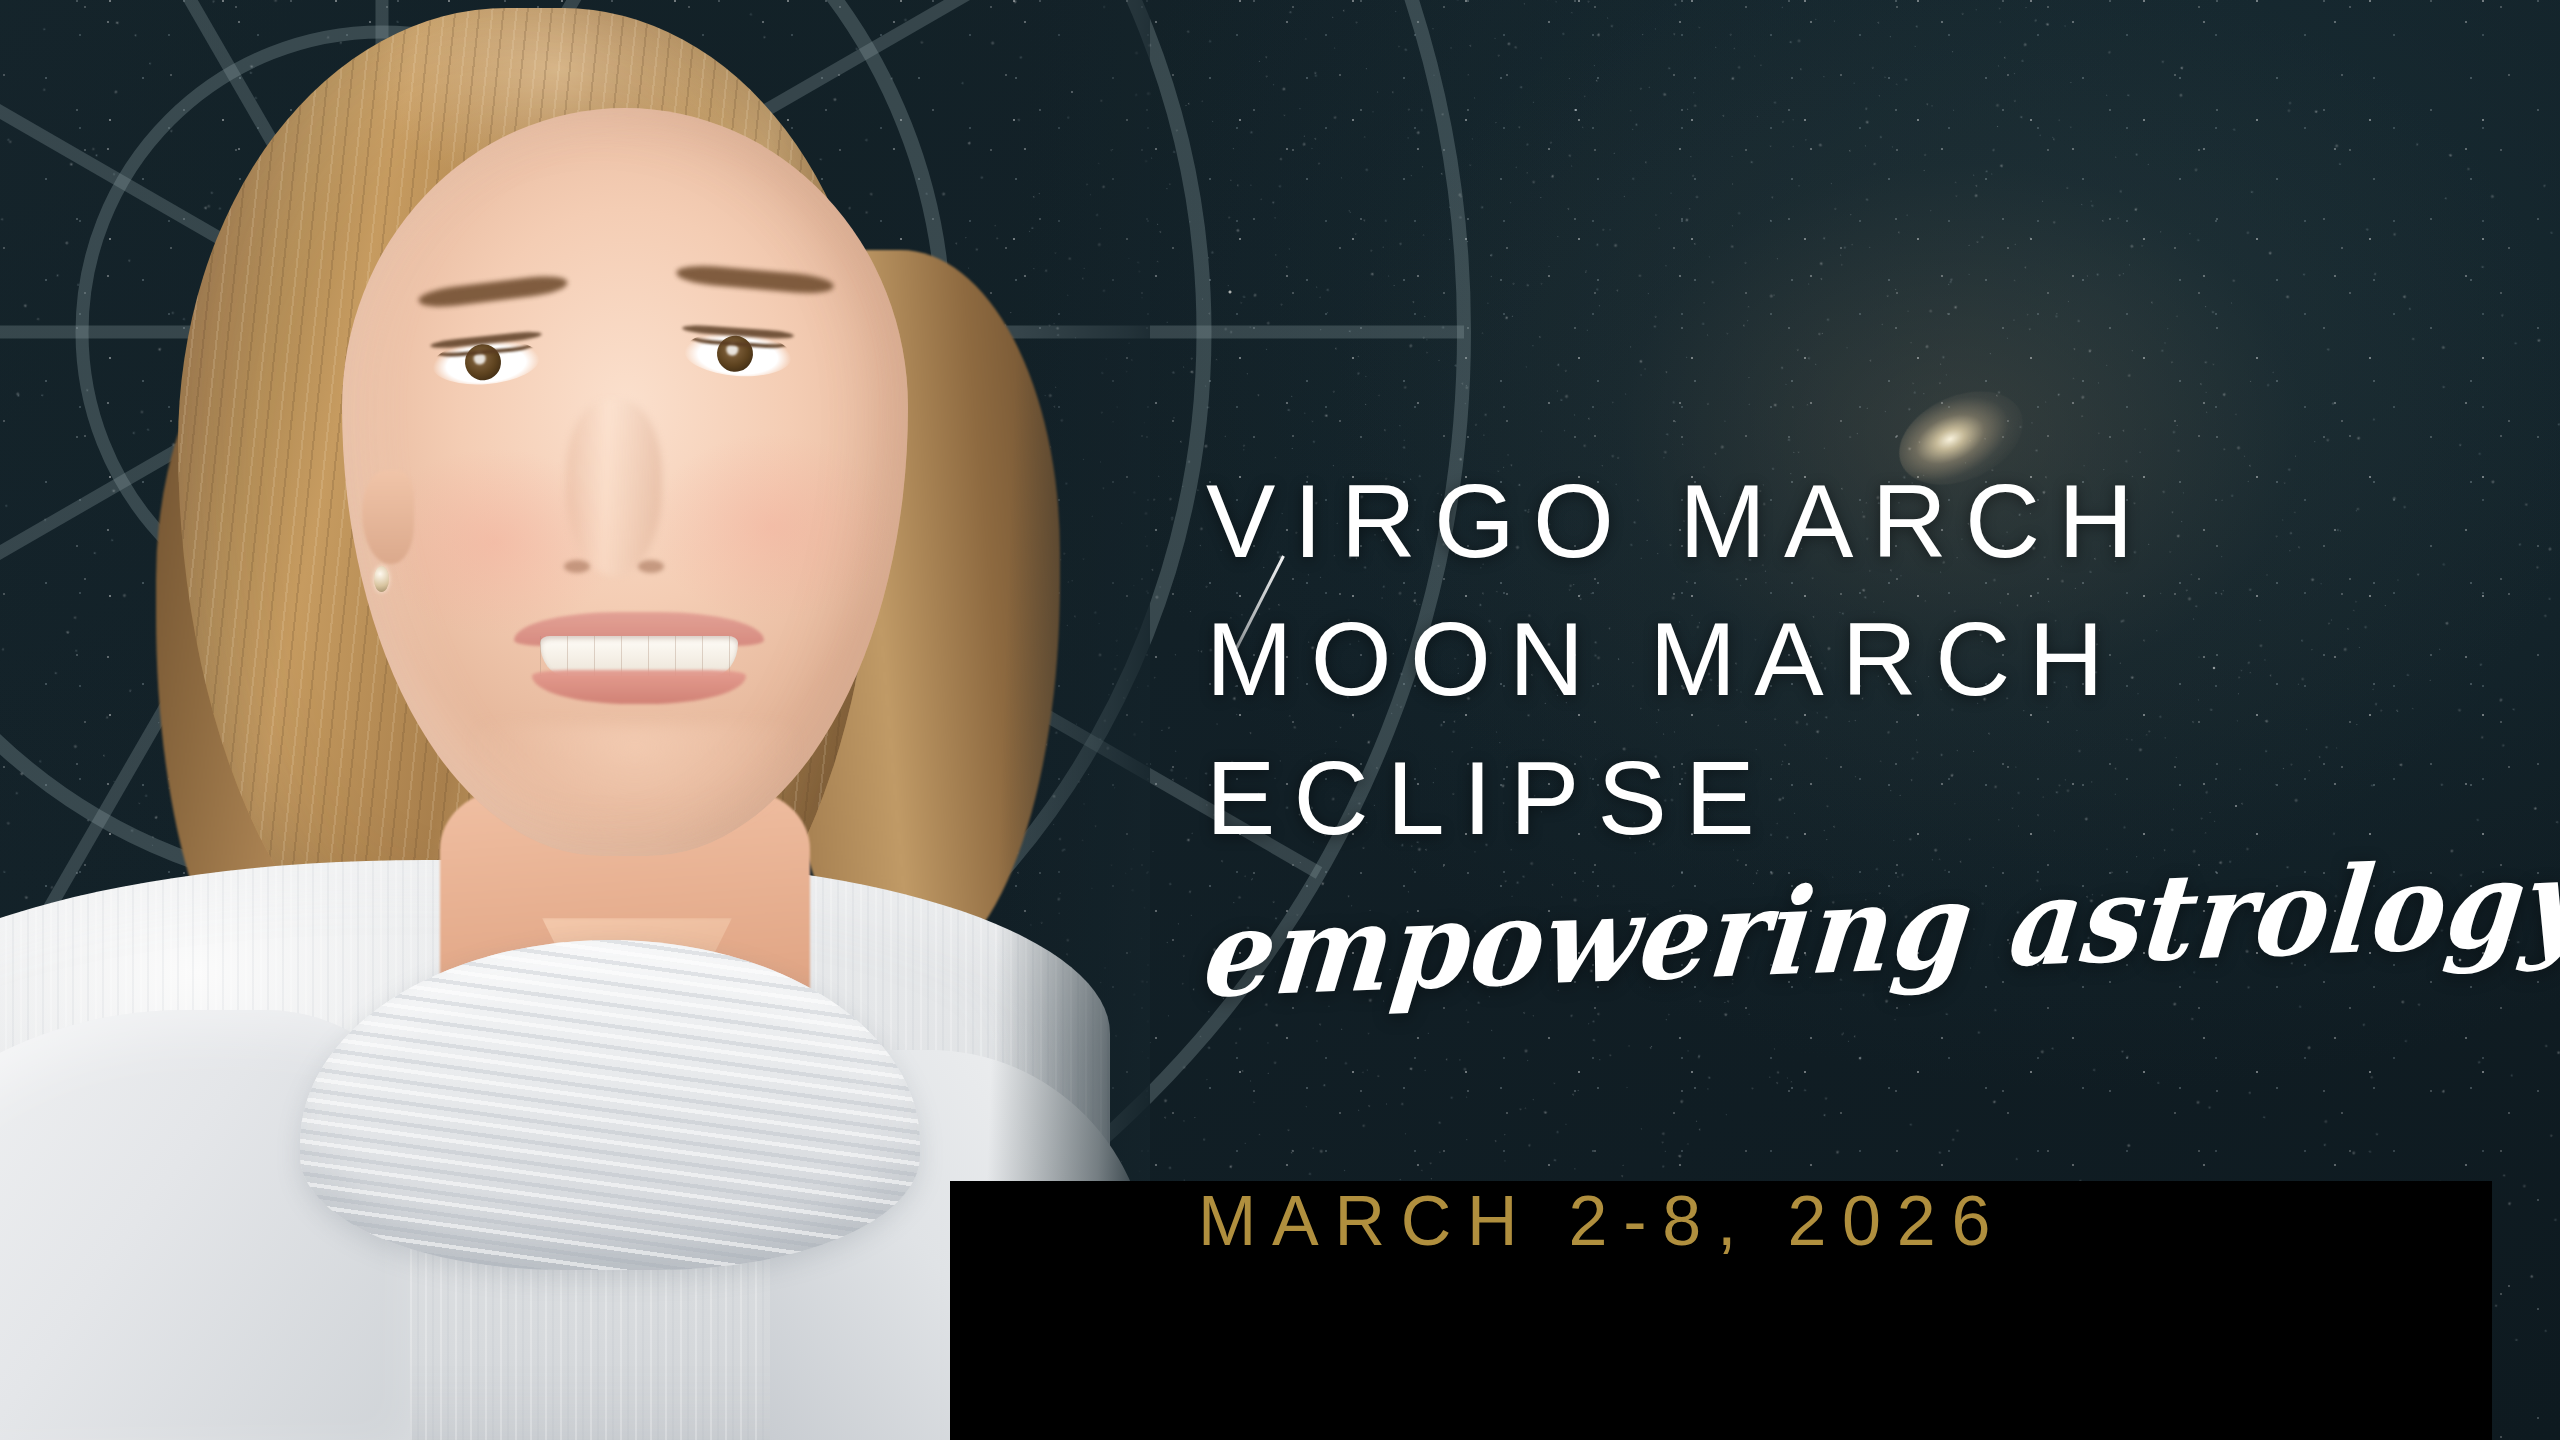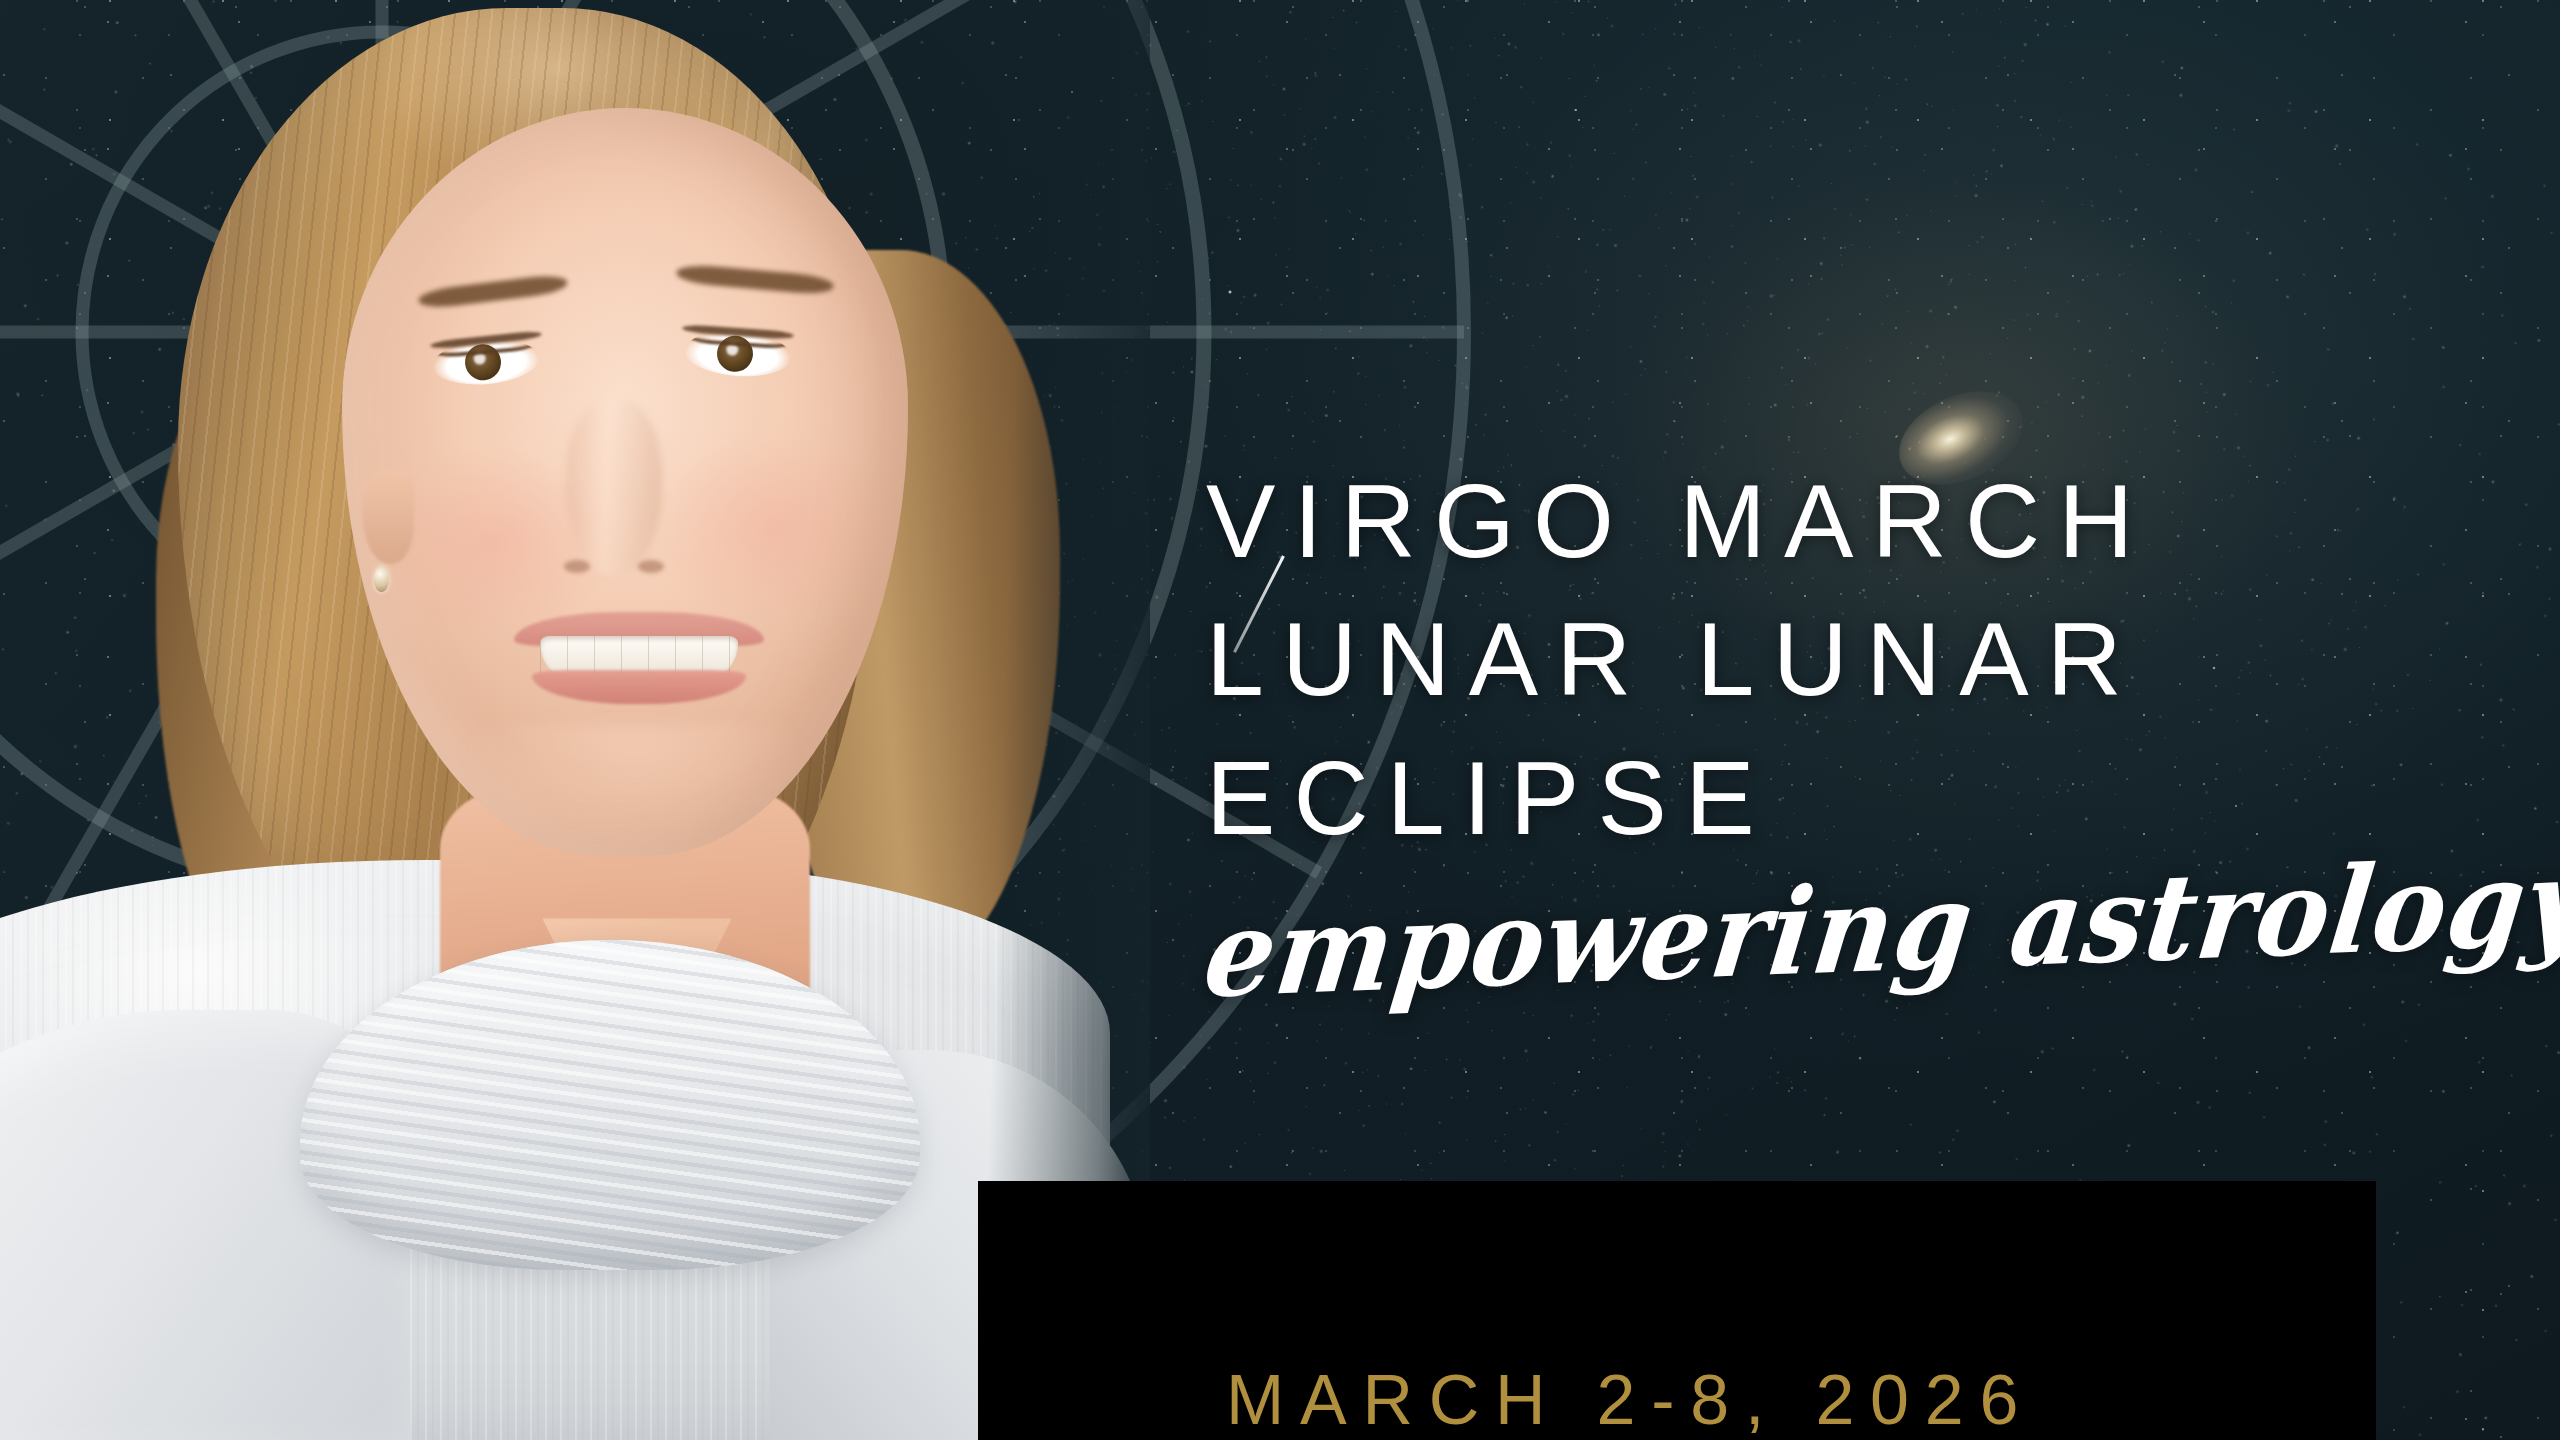--- a/index.html
+++ b/index.html
@@ -267,23 +267,23 @@
   .diag {
     position:absolute; left:1282px; top:556px; width:3px; height:108px;
     background:linear-gradient(#ffffff,rgba(255,255,255,.55));
     transform:rotate(27deg);
     transform-origin:top center;
     opacity:.95;
   }
 
   
   .datebar {
-    position:absolute; left:950px; top:1181px; width:1398px; height:259px;
+    position:absolute; left:950px; top:1181px; width:1542px; height:259px;
     background:#000;
-    display:flex; align-items:flex-end;margin-left:28px;
+    display:flex; align-items:flex-start;
   }
   .datetext {
     margin-left:248px;
     color:#b08f3e;
     font-family:"Liberation Sans", sans-serif;
     font-weight:400;
     font-size:70px;
     letter-spacing:.225em;
     white-space:nowrap;
   }
@@ -373,21 +373,21 @@
       </div>
       <div class="chin"></div>
     </div>
     <div class="photo-mask"></div>
   </div>
 
   <div class="diag"></div>
 
   <div class="titles">
     <div class="tline">VIRGO MARCH</div>
-    <div class="tline">LUNAR LUNAR</div>
+    <div class="tline">MOON MARCH</div>
     <div class="tline">ECLIPSE</div>
   </div>
 
   <div class="script">empowering astrology</div>
 
   <div class="datebar">
     <div class="datetext">MARCH 2-8, 2026</div>
   </div>
 
 </div>

